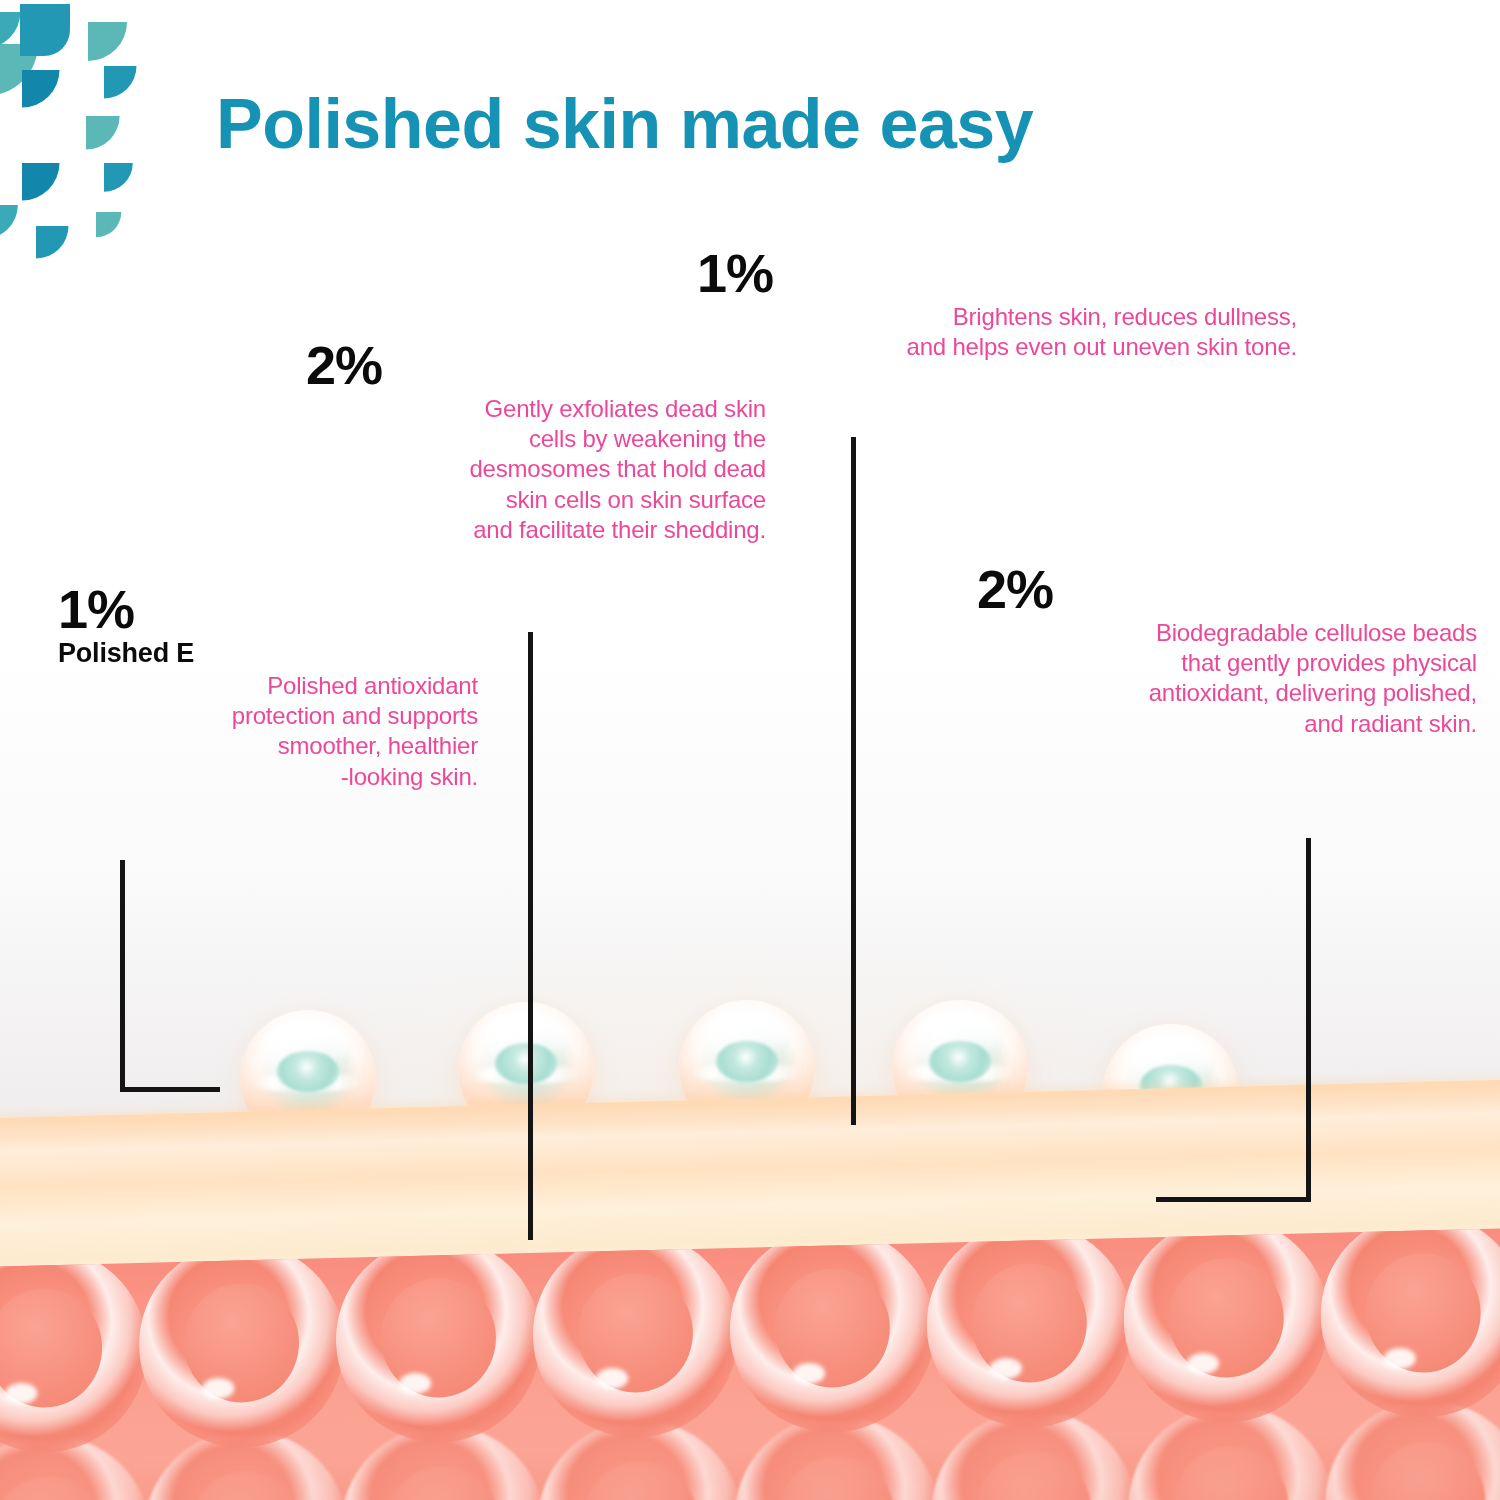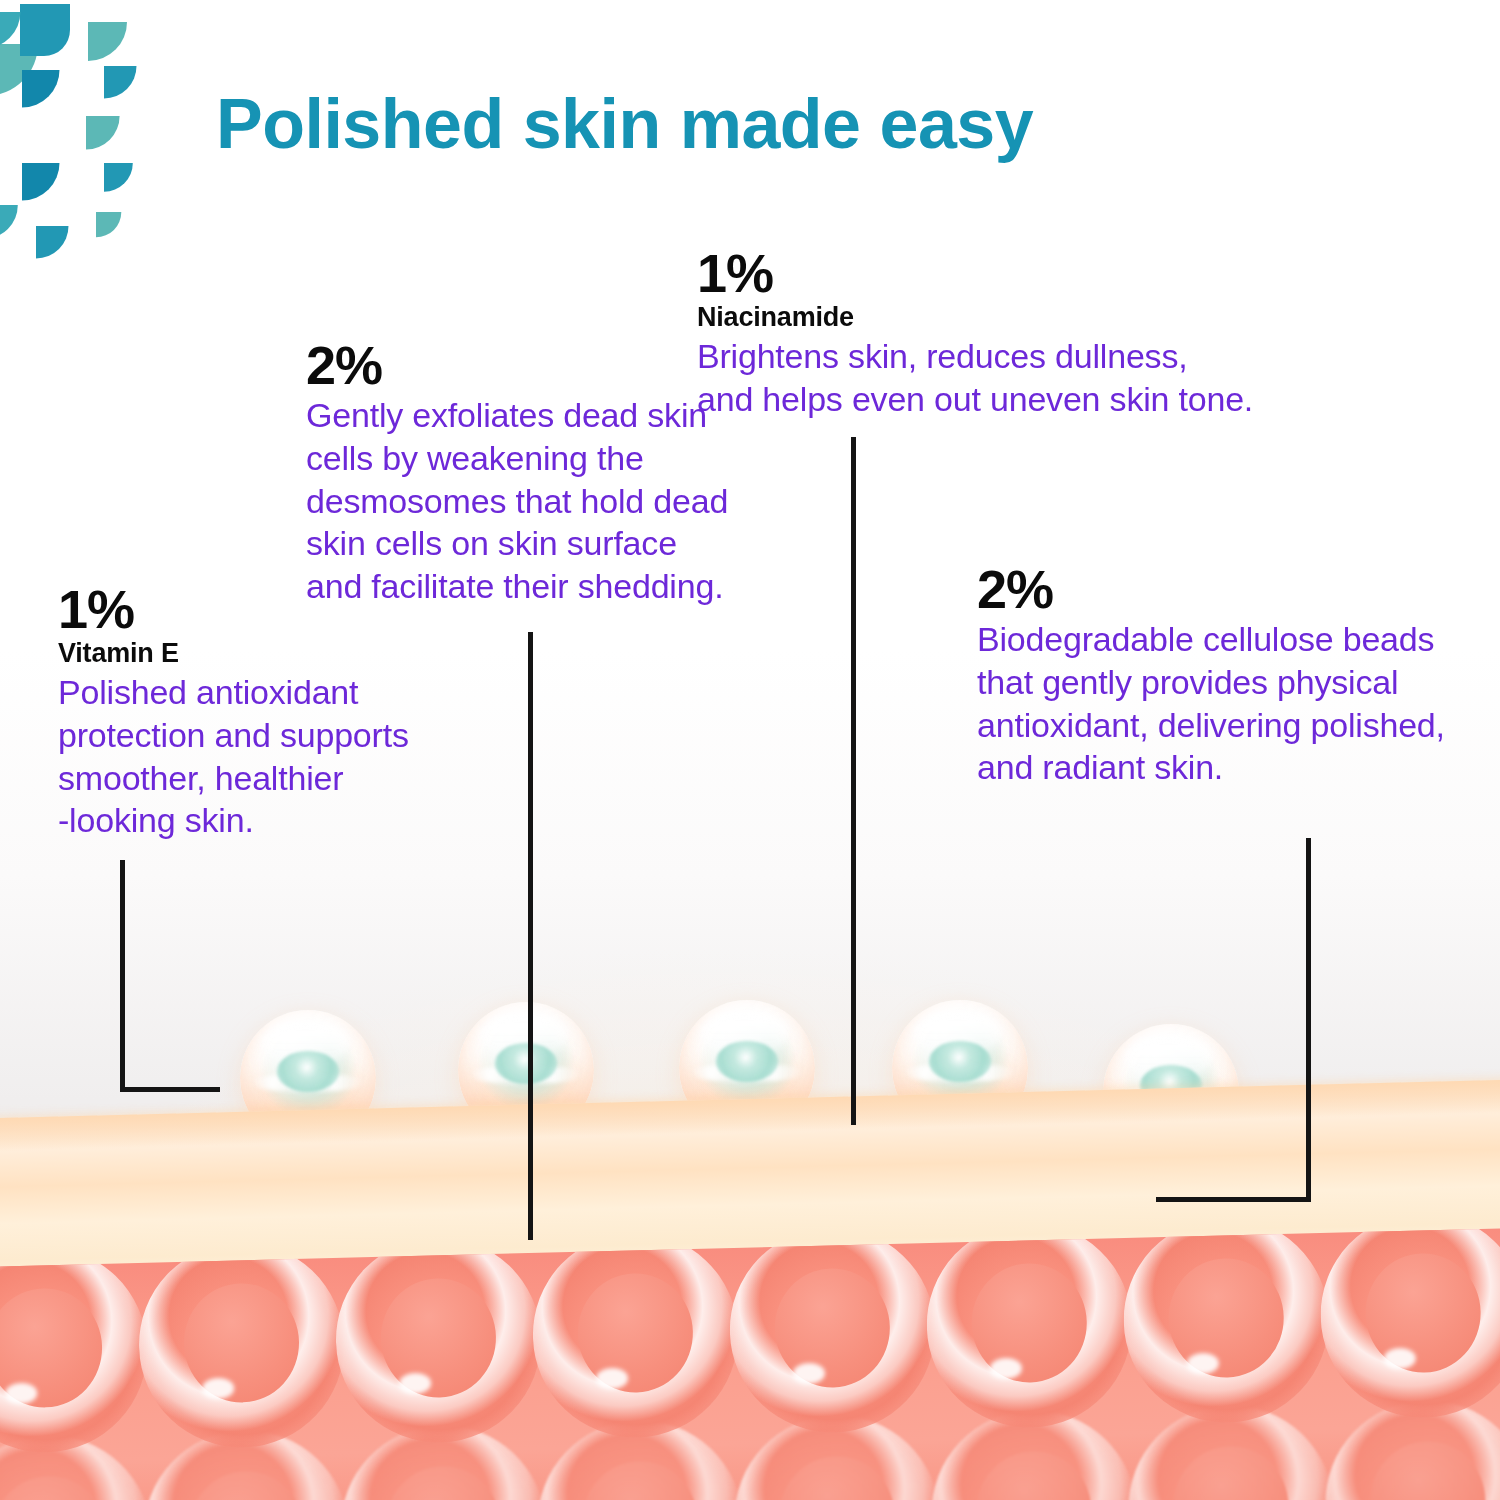--- a/index.html
+++ b/index.html
@@ -241,26 +241,27 @@
   }
   .ing-name {
     font-size: 27px;
     font-weight: 700;
     color: #0b0b0b;
     line-height: 1.18;
     letter-spacing: -0.2px;
     margin-bottom: 1px;
   }
   .ing-desc {
-    font-size: 34px;
+    font-size: 24px;
     font-weight: 400;
-    color: #6d28d9;
+    color: #ec4899;
     line-height: 1.26;
     letter-spacing: -0.2px;
     white-space: pre-line;
+    text-align: right;
   }
 
   .c-vitamin-e      { left: 58px;  top: 582px;  width: 420px; }
   .c-aha            { left: 306px; top: 338px;  width: 460px; }
   .c-niacinamide    { left: 697px; top: 246px;  width: 600px; }
   .c-beads          { left: 977px; top: 562px;  width: 500px; }
 
   .c-vitamin-e .pct { font-size: 54px; }
   .c-aha .pct       { font-size: 54px; }
   .c-niacinamide .pct { font-size: 54px; }
@@ -400,39 +401,38 @@
 
   <div class="conn conn-v" style="left:528px; top:632px; height:608px;"></div>
 
   <div class="conn conn-v" style="left:851px; top:437px; height:688px;"></div>
 
   <div class="conn conn-v" style="left:1306px; top:838px; height:364px;"></div>
   <div class="conn conn-h" style="left:1156px; top:1197px; width:155px;"></div>
 
   <div class="callout c-vitamin-e">
     <div class="pct">1%</div>
-    <div class="ing-name">Vitamin E</div>
+    <div class="ing-name">Polished E</div>
     <div class="ing-desc">Polished antioxidant
 protection and supports
 smoother, healthier
 -looking skin.</div>
   </div>
 
   <div class="callout c-aha">
     <div class="pct">2%</div>
     <div class="ing-desc">Gently exfoliates dead skin
 cells by weakening the
 desmosomes that hold dead
 skin cells on skin surface
 and facilitate their shedding.</div>
   </div>
 
   <div class="callout c-niacinamide">
     <div class="pct">1%</div>
-    <div class="ing-name">Niacinamide</div>
     <div class="ing-desc">Brightens skin, reduces dullness,
 and helps even out uneven skin tone.</div>
   </div>
 
   <div class="callout c-beads">
     <div class="pct">2%</div>
     <div class="ing-desc">Biodegradable cellulose beads
 that gently provides physical
 antioxidant, delivering polished,
 and radiant skin.</div>

